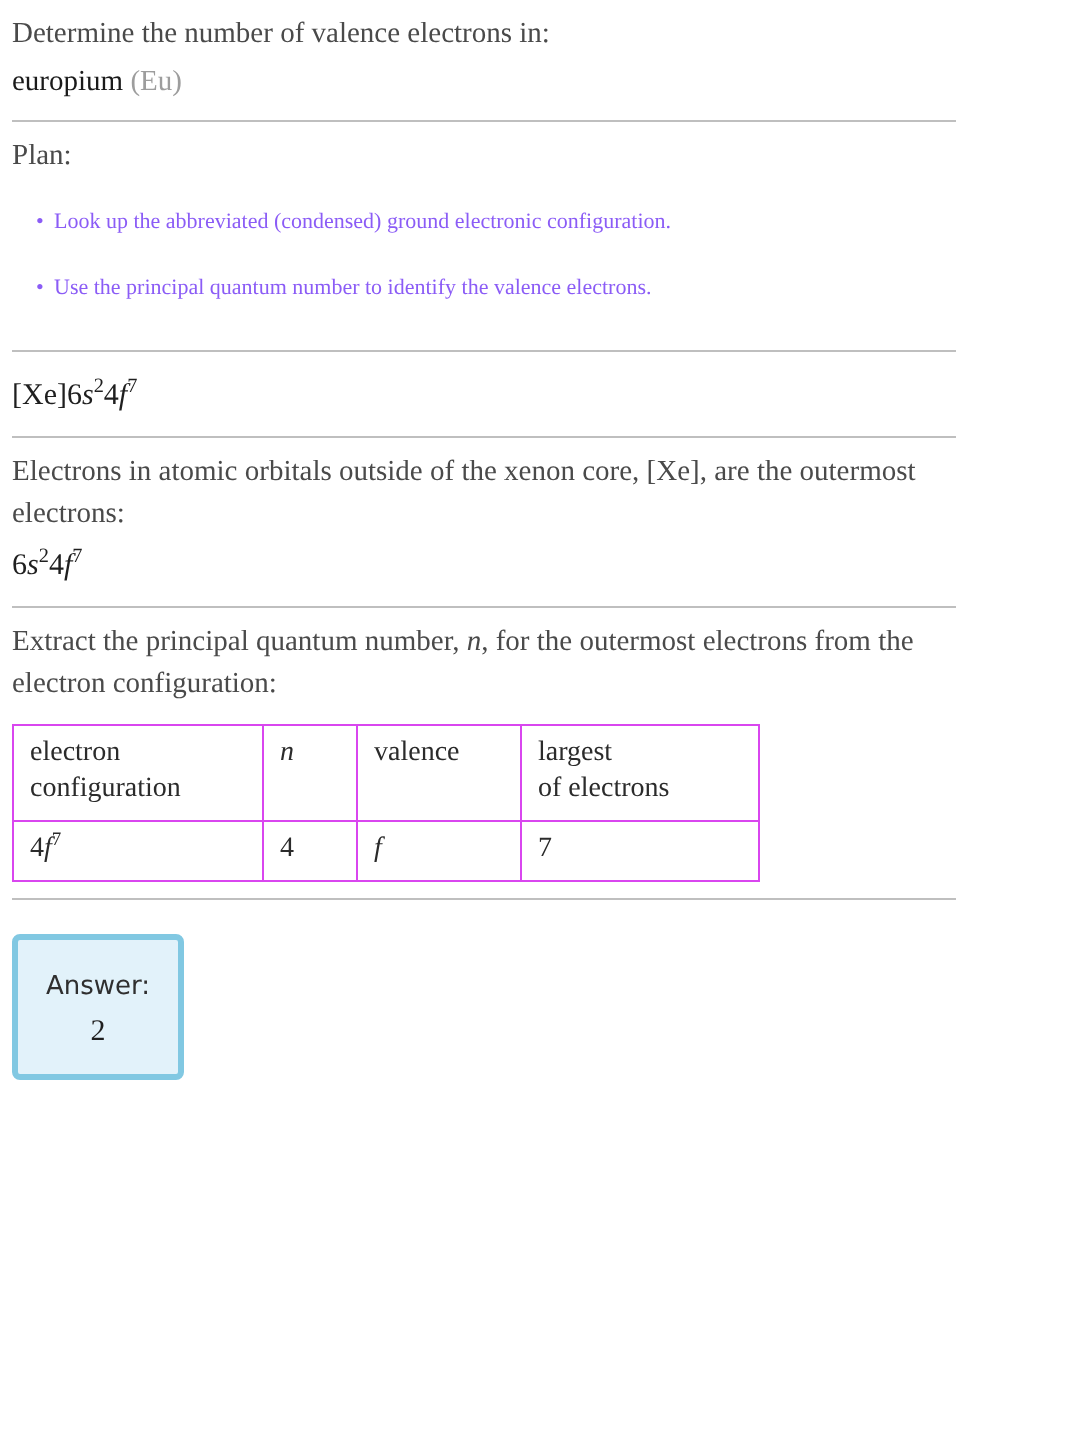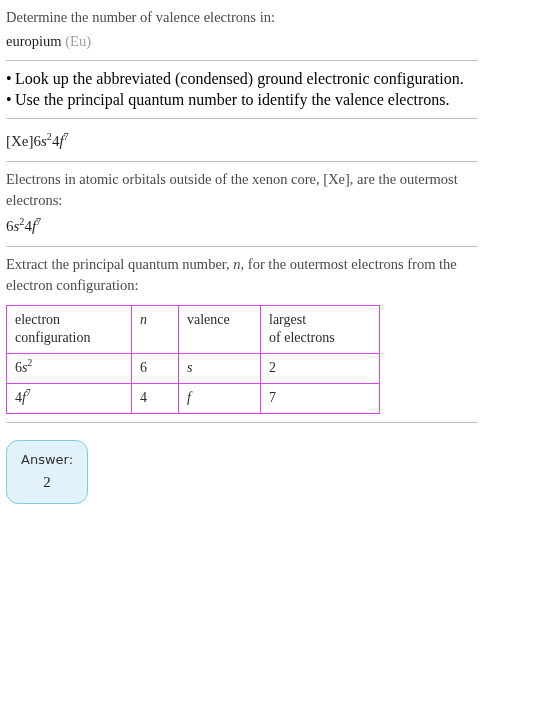--- a/index.html
+++ b/index.html
@@ -49,24 +49,24 @@
     color: #4a4a4a;
     line-height: 21px;
     margin: 0 0 1px 0;
   }
   .bullets {
     margin: 0;
     padding: 0;
     list-style: none;
   }
   .bullets li {
-    font-size: 16px;
-    color: #000000;
-    line-height: 21px;
-    margin: 0;
+    font-size: 11px;
+    color: #8b5cf6;
+    line-height: 21px;
+    margin: 12px;
     white-space: nowrap;
   }
   .bullets li .dot {
     display: inline-block;
     width: 9px;
   }
   .para {
     font-size: 14.5px;
     color: #4a4a4a;
     line-height: 21px;
@@ -116,23 +116,23 @@
   }
   .cellform {
     white-space: nowrap;
   }
   .answer-row {
     padding-top: 10px;
   }
   .answer-box {
     display: inline-block;
     background: #e2f2fa;
-    border: 1px solid #7f1d1d;
-    border-radius: 12px;
-    padding: 10px 14px 10px 14px;
+    border: 3px solid #7f1d1d;
+    border-radius: 4px;
+    padding: 15px 14px 10px 14px;
     min-width: 52px;
   }
   .answer-label {
     font-family: "DejaVu Sans", "Liberation Sans", sans-serif;
     font-size: 13px;
     color: #2f2f2f;
     line-height: 17px;
     display: block;
   }
   .answer-value {
@@ -151,20 +151,21 @@
 <div class="page">
 
   <div class="section">
     <p class="q-line">Determine the number of valence electrons in:</p>
     <div class="subject"><span>europium</span> <span class="sym">(Eu)</span></div>
   </div>
 
   <div class="rule"></div>
 
   <div class="section">
+    <p class="label">Plan:</p>
     <ul class="bullets">
       <li><span class="dot">•</span><span>Look up the abbreviated (condensed) ground electronic configuration.</span></li>
       <li><span class="dot">•</span><span>Use the principal quantum number to identify the valence electrons.</span></li>
     </ul>
   </div>
 
   <div class="rule"></div>
 
   <div class="section">
     <div class="formula"><span>[Xe]</span><span>6</span><i class="v">s</i><sup>2</sup><span>4</span><i class="v">f</i><sup>7</sup></div>
@@ -191,26 +192,20 @@
                 <span class="hdr-2">configuration</span>
               </td>
             <td class="c-n"><i class="v">n</i></td>
             <td class="c-orb">valence</td>
             <td class="c-num">
                 <span class="hdr-2">largest</span>
                 <span class="hdr-2">of electrons</span>
               </td>
           </tr>
           <tr>
-            <td class="c-cfg"><span class="cellform"><span>6</span><i class="v">s</i><sup>2</sup></span></td>
-            <td class="c-n">6</td>
-            <td class="c-orb"><i class="v">s</i></td>
-            <td class="c-num">2</td>
-          </tr>
-          <tr>
             <td class="c-cfg"><span class="cellform"><span>4</span><i class="v">f</i><sup>7</sup></span></td>
             <td class="c-n">4</td>
             <td class="c-orb"><i class="v">f</i></td>
             <td class="c-num">7</td>
           </tr>
         </tbody>
       </table>
     </div>
   </div>
 

